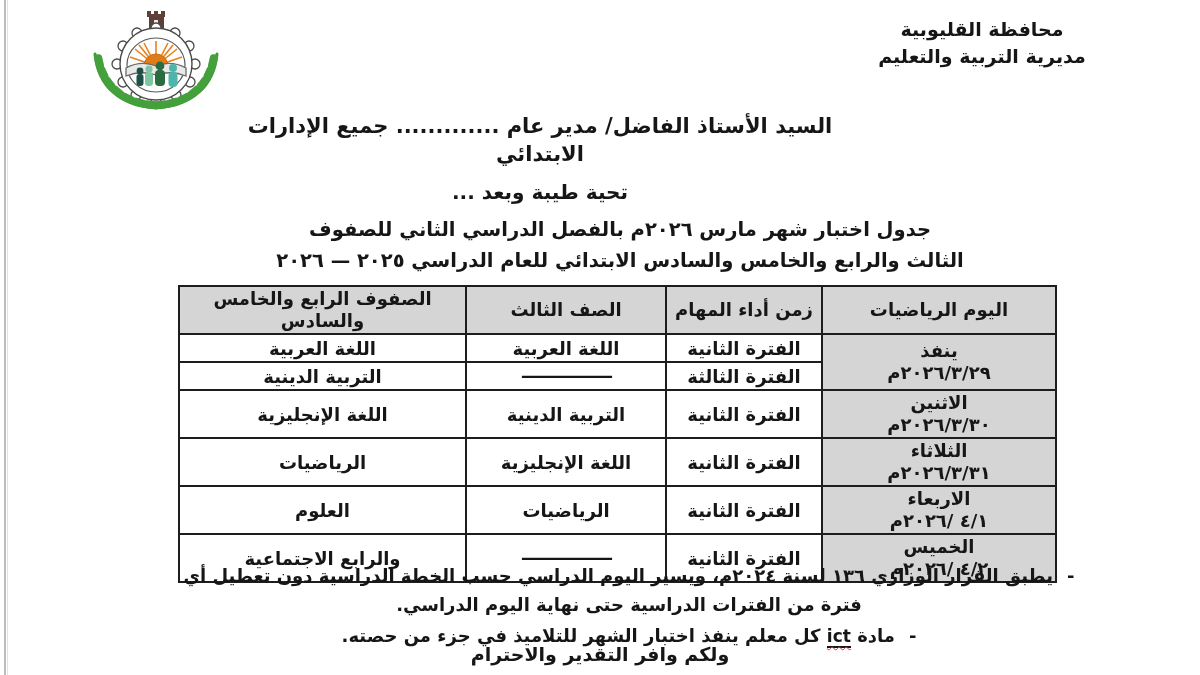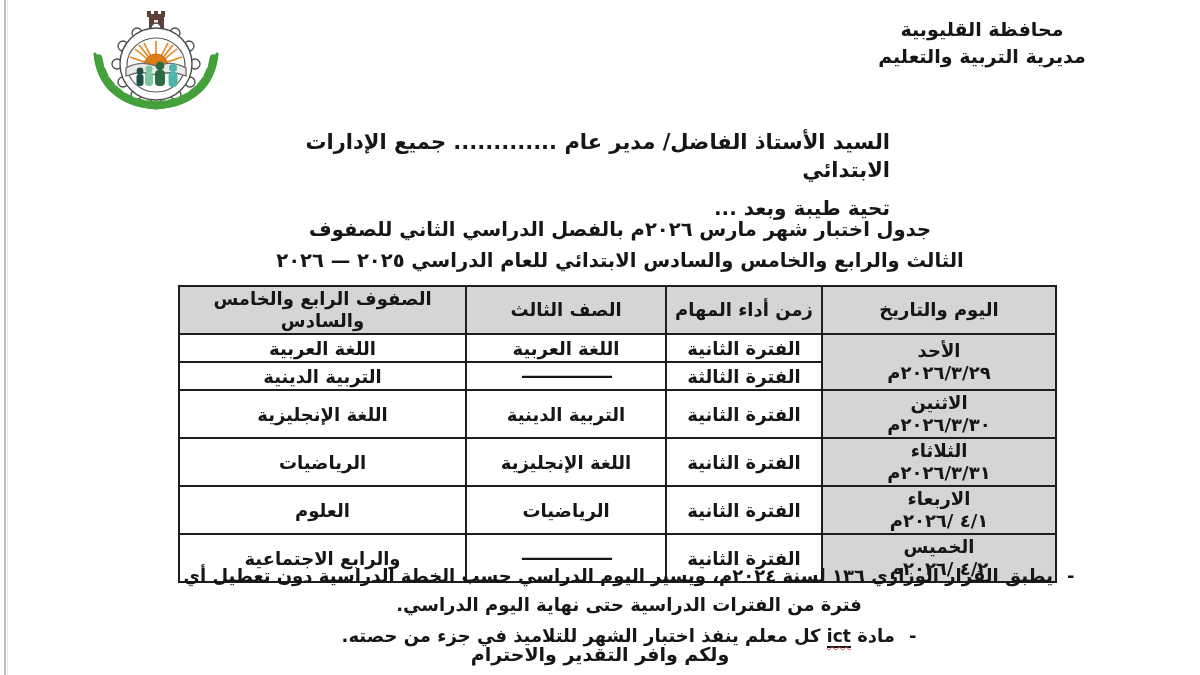--- a/index.html
+++ b/index.html
@@ -13,21 +13,21 @@
     position:relative;
   }
   .scan-edge { position:absolute; left:4px; top:0; width:2px; height:675px; background:#bdbdbd; }
   .scan-edge2 { position:absolute; left:7px; top:0; width:1px; height:675px; background:#e3e3e3; }
 
   .logo { position:absolute; left:78px; top:4px; width:158px; height:110px; }
 
   .gov-header { position:absolute; top:16px; right:48px; width:340px; text-align:center;
                 font-size:19px; line-height:27px; }
 
-  .salutation { position:absolute; top:128px; right:310px; width:700px; 
+  .salutation { position:absolute; top:112px; right:310px; width:700px; text-align:center;
                 font-size:21px; line-height:28px; }
   .greeting   { margin-top:10px; font-size:20px; }
 
   .subject { position:absolute; top:214px; right:140px; width:880px; text-align:center;
              font-size:19.5px; line-height:31px; }
   .u { border-bottom:2.5px solid #161616; padding-bottom:13px; }
 
   .tablewrap { position:absolute; top:285px; right:143px; width:877px; }
   table { border-collapse:collapse; width:877px; table-layout:fixed; }
   th, td { border:2px solid #1d1d1d; text-align:center; vertical-align:middle;
@@ -140,30 +140,30 @@
 <div class="tablewrap">
   <table>
     <colgroup>
         <col style="width:234px">
         <col style="width:156px">
         <col style="width:200px">
         <col style="width:287px">
       </colgroup>
     <thead>
       <tr class="h-head">
-        <th>اليوم والتاريخ</th>
+        <th>اليوم الرياضيات</th>
         <th>زمن أداء المهام</th>
         <th>الصف الثالث</th>
         <th>الصفوف الرابع والخامس والسادس</th>
       </tr>
     </thead>
     <tbody>
       <tr class="h-sun">
         <td class="daycell" rowspan="2">
-          <div>الأحد</div>
+          <div>ينفذ</div>
           <div>٢٩‏/‏٣‏/‏٢٠٢٦م</div>
         </td>
         <td>الفترة الثانية</td>
         <td>اللغة العربية</td>
         <td>اللغة العربية</td>
       </tr>
       <tr class="h-sun">
         <td>الفترة الثالثة</td>
         <td class="dash">——————</td>
         <td>التربية الدينية</td>

